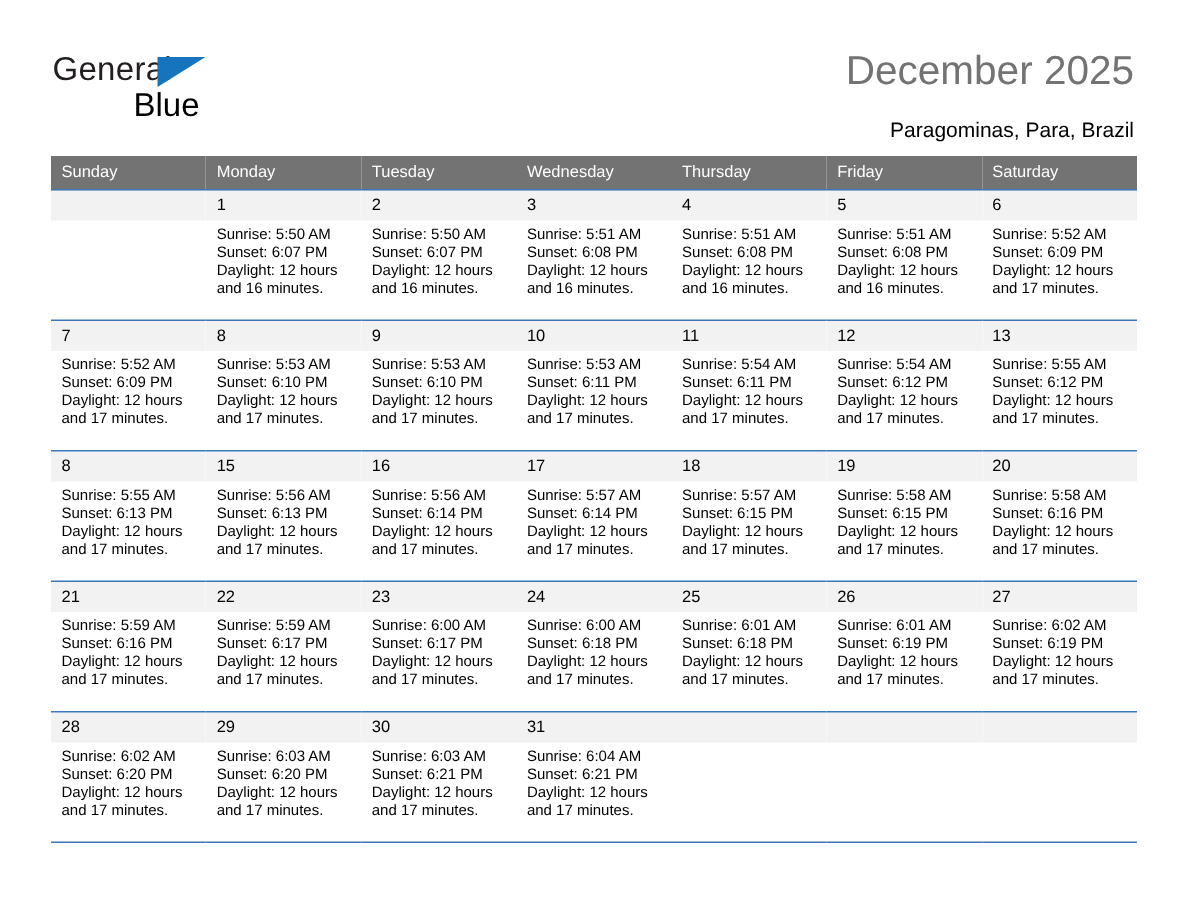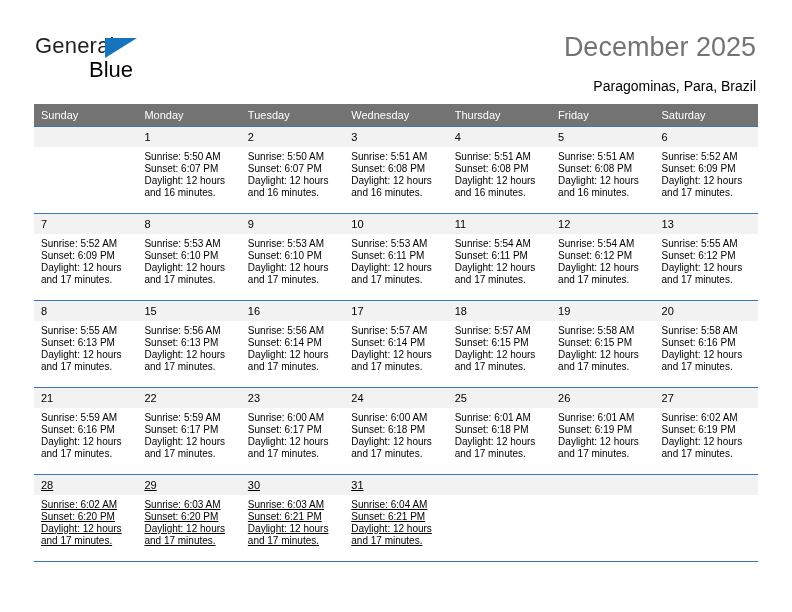--- a/index.html
+++ b/index.html
@@ -105,21 +105,20 @@
     vertical-align: top;
     padding: 0;
     border: none;
     border-top: 1px solid #3a76b8;
     height: 86px;
     width: 103.4px;
     background: #ffffff;
   }
   .calendar tr.week-last td {
     border-bottom: 1px solid #3a76b8;
-    text-decoration: underline;
   }
   .daynum {
     display: block;
     background: #f2f2f2;
     font-size: 11px;
     color: #000000;
     padding: 4px 0 4px 7px;
     height: 12px;
     line-height: 12px;
   }

